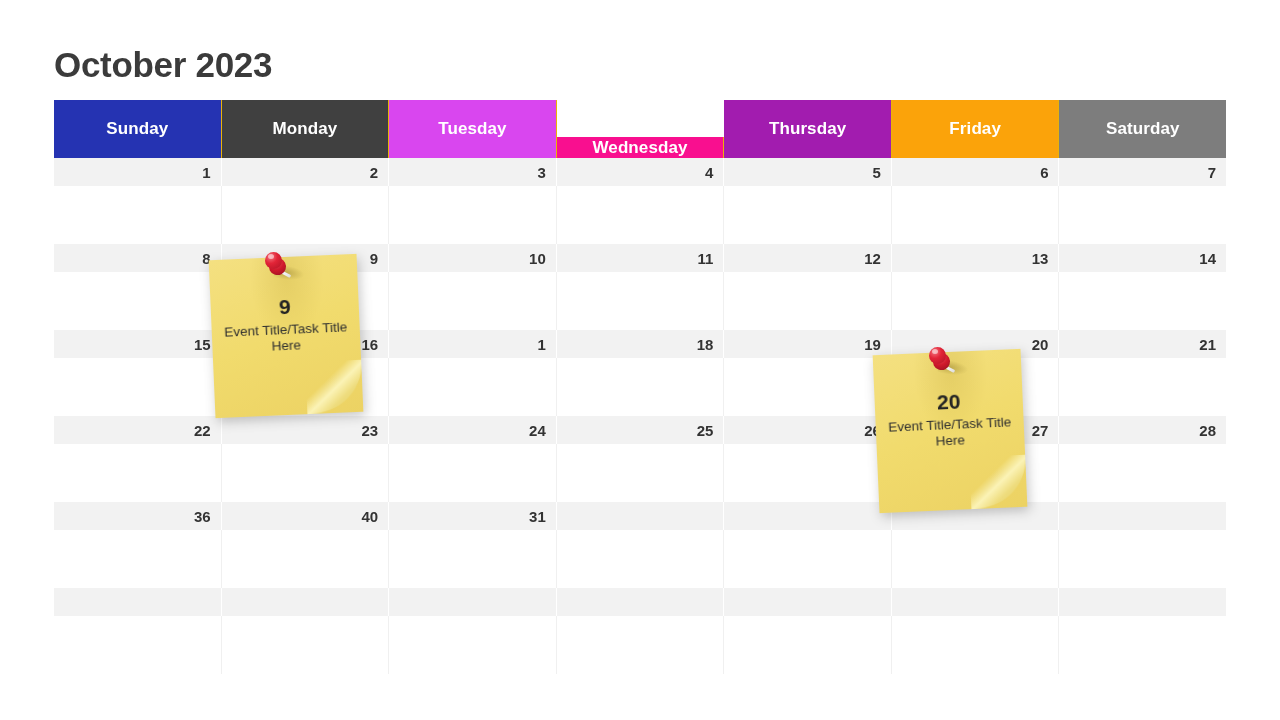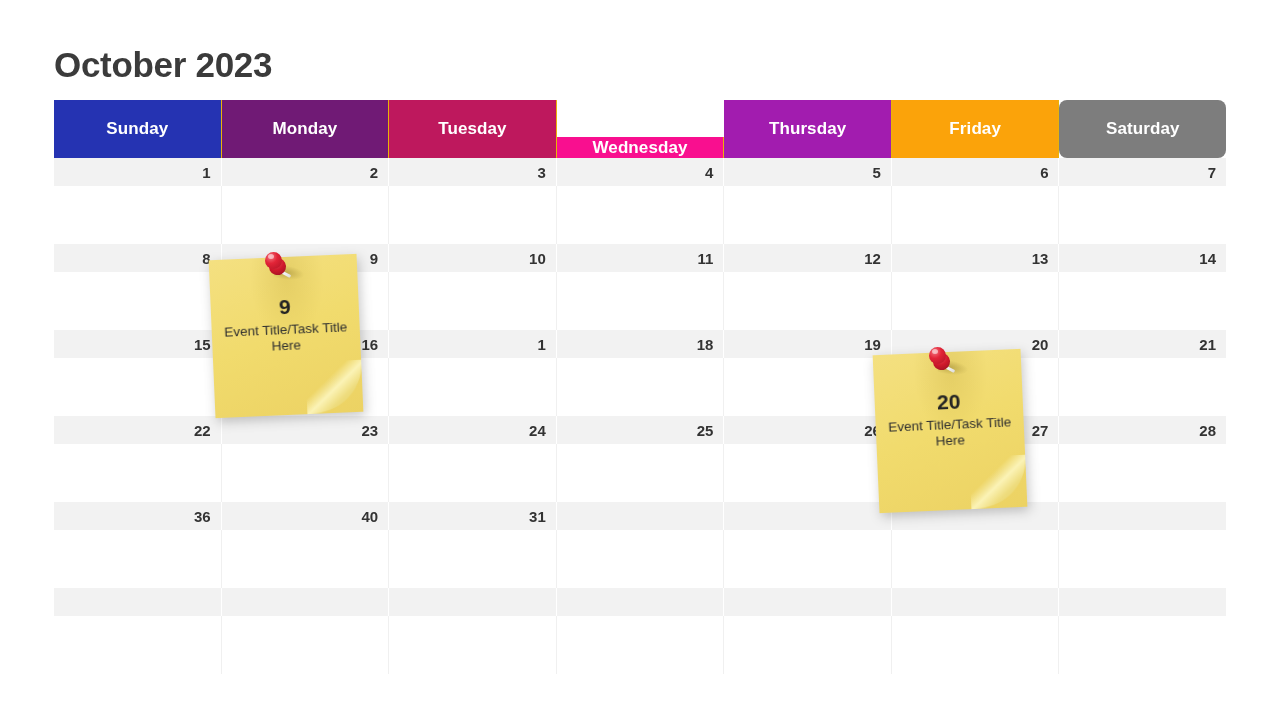--- a/index.html
+++ b/index.html
@@ -52,21 +52,21 @@
     flex: 1 1 0;
     display: flex;
     align-items: center;
     justify-content: center;
     color: #ffffff;
     font-size: 17px;
     font-weight: bold;
     border-right: 1px solid #eab308;
     letter-spacing: 0.1px;
   }
-  .weekday-cell:last-child { border-right: none; border-radius: 8px; }
+  .weekday-cell:last-child { border-right: none; }
 
   
   #weeks { width: 100%; }
   .week-row {
     position: relative;
     width: 100%;
     height: 86px;
   }
   .date-band {
     display: flex;
@@ -214,22 +214,22 @@
 <body>
 
 <div id="page">
 
   <div id="page-title">October 2023</div>
 
   <div id="calendar">
 
     <div id="weekday-header">
         <div class="weekday-cell" style="background: rgb(37, 51, 178);">Sunday</div>
-        <div class="weekday-cell" style="background: #701a75;">Monday</div>
-        <div class="weekday-cell" style="background: #be185d;">Tuesday</div>
+        <div class="weekday-cell" style="background: #404040;">Monday</div>
+        <div class="weekday-cell" style="background: #d946ef;">Tuesday</div>
         <div class="weekday-cell" style="background: rgb(249, 15, 143); margin-top: 37px;">Wednesday</div>
         <div class="weekday-cell" style="background: #a21caf;">Thursday</div>
         <div class="weekday-cell" style="background: rgb(251, 163, 10); text-align: center;">Friday</div>
         <div class="weekday-cell" style="background: rgb(125, 125, 125);">Saturday</div>
       </div>
 
     <div id="weeks">
         <div class="week-row">
           <div class="date-band">
             <div class="date-cell">1</div>

